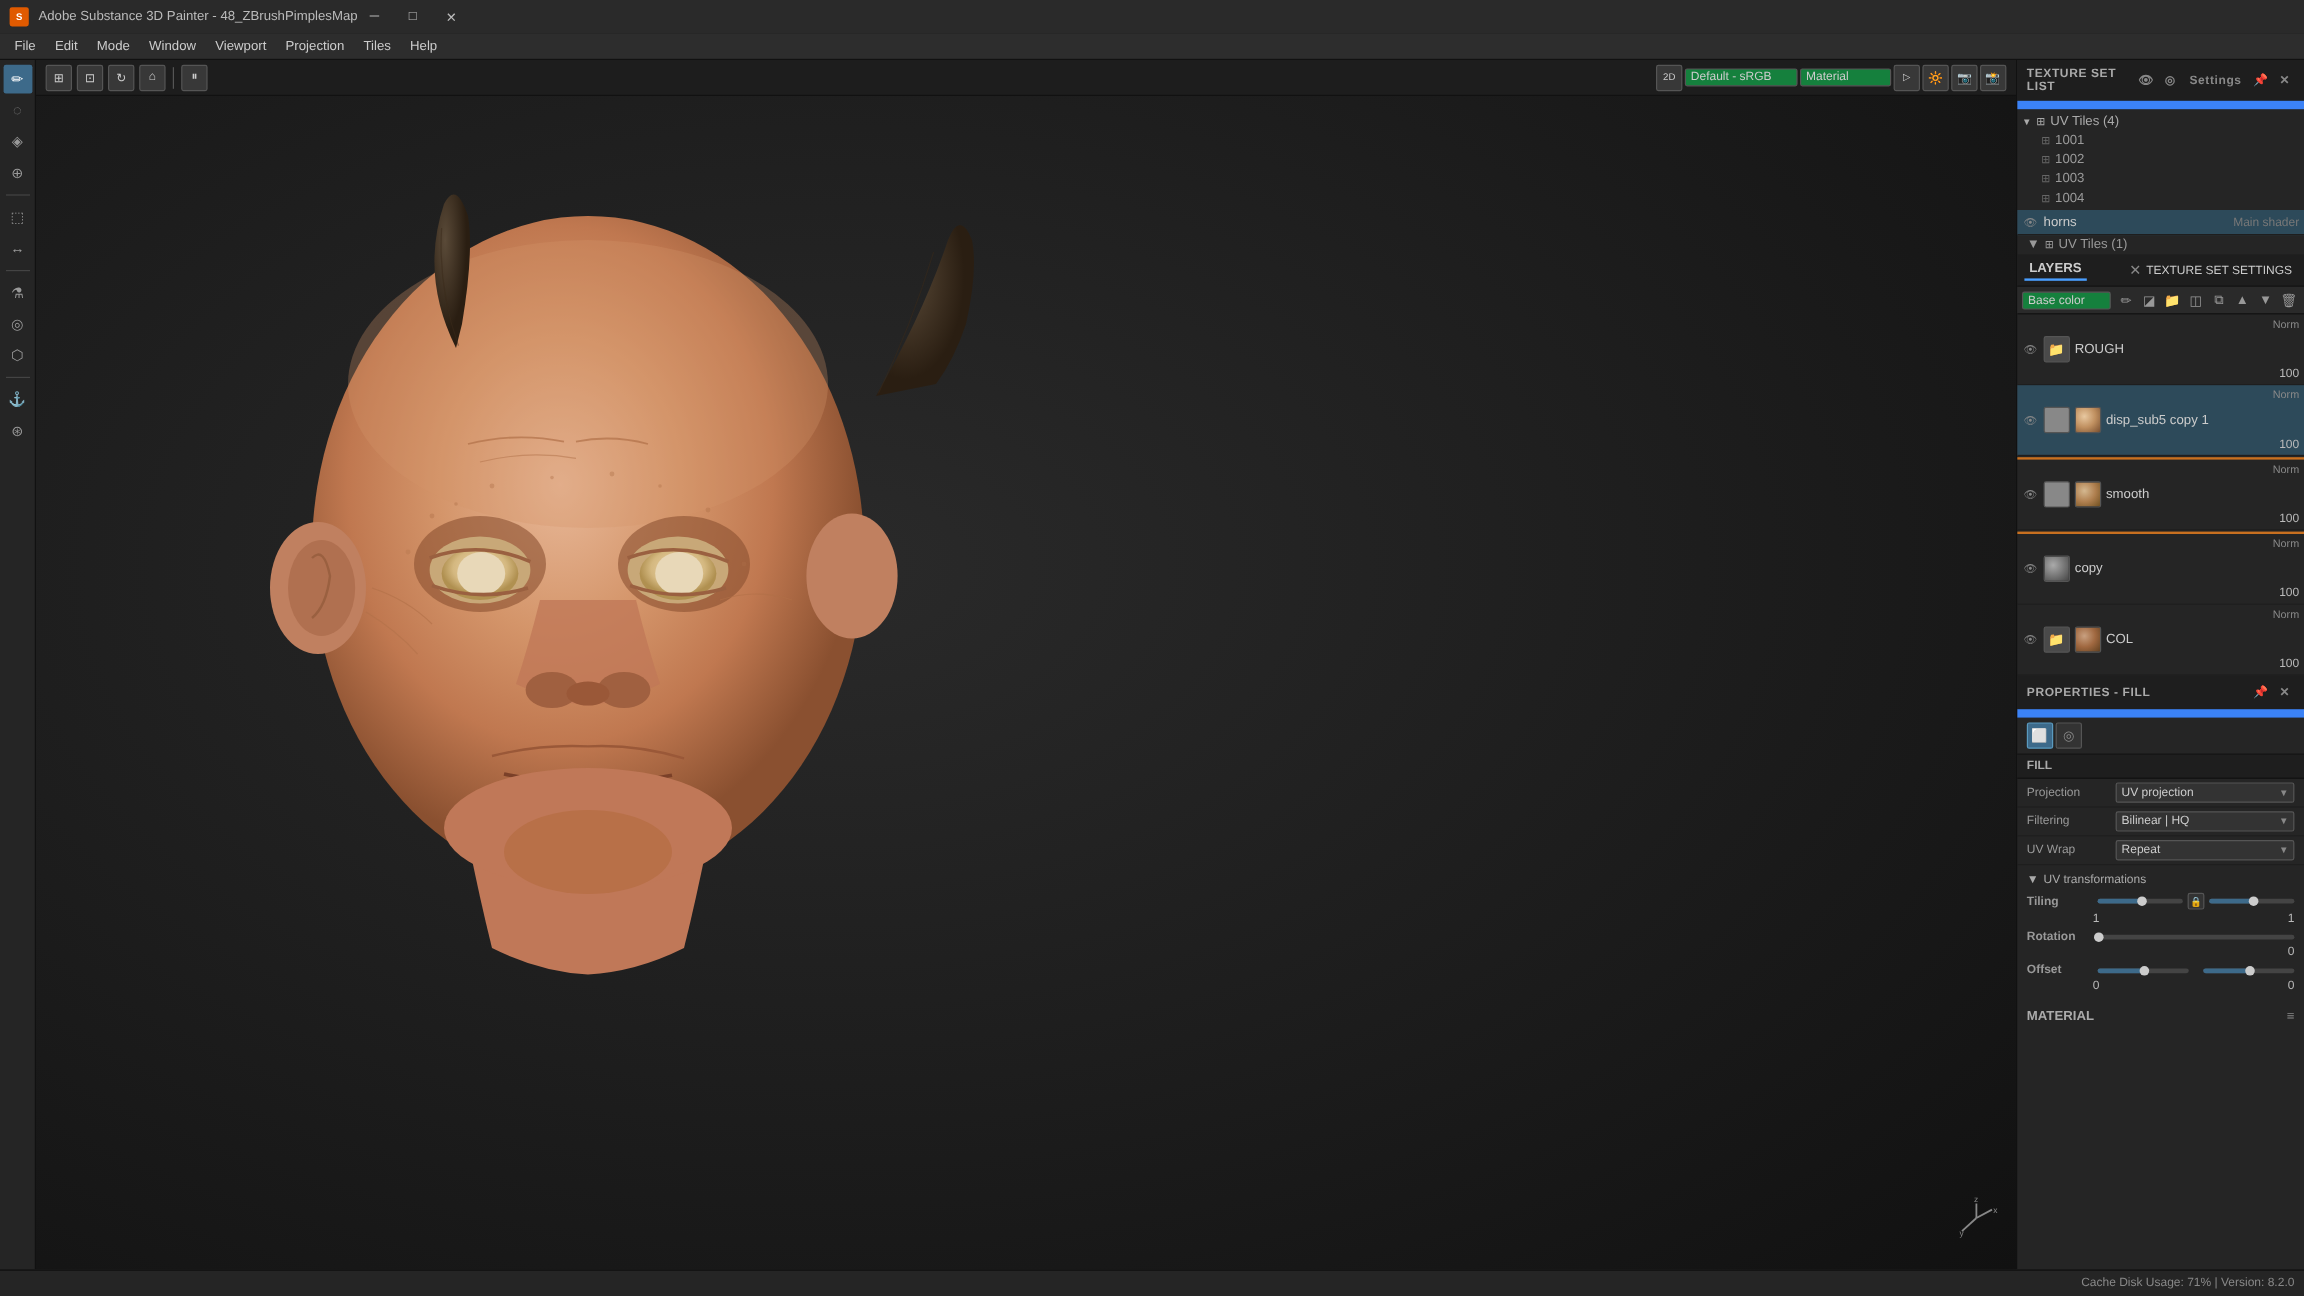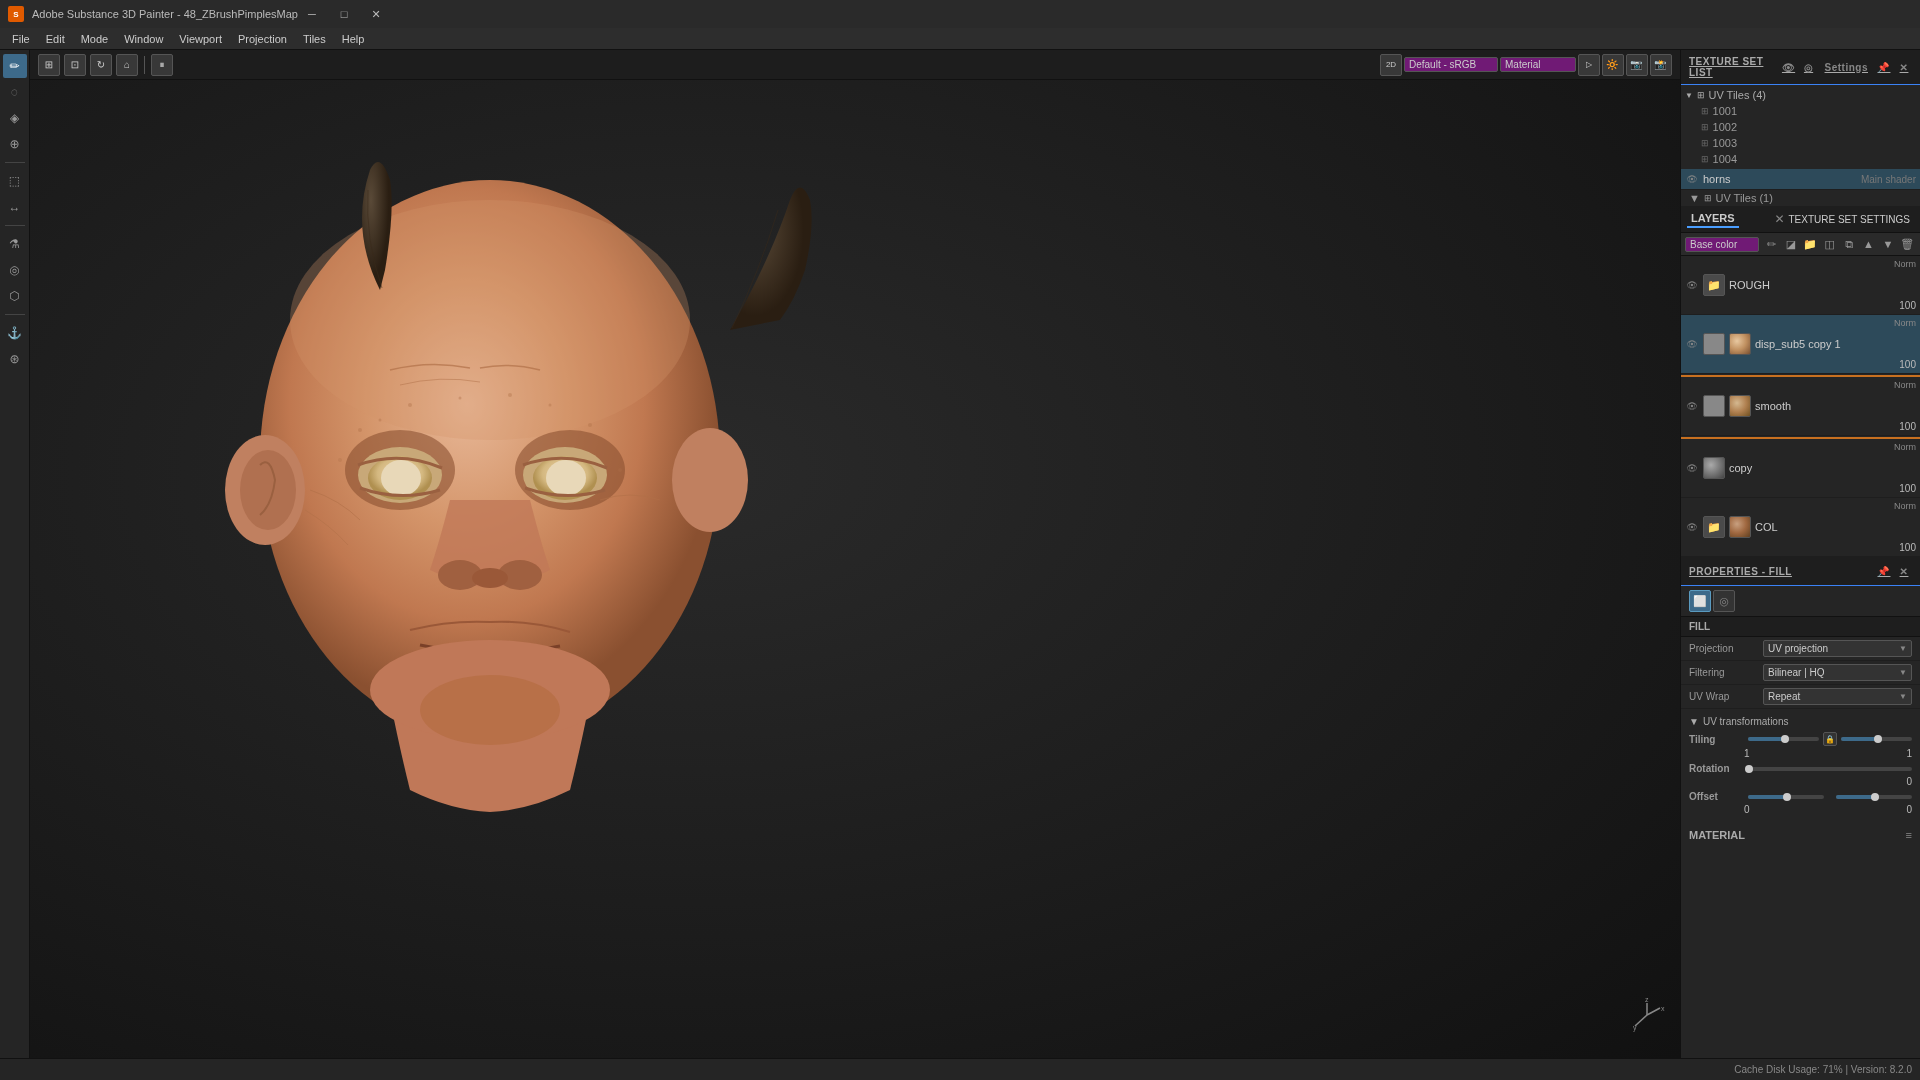--- a/index.html
+++ b/index.html
@@ -154,27 +154,26 @@
     #right-panel::-webkit-scrollbar-track { background: #1e1e1e; }
     #right-panel::-webkit-scrollbar-thumb { background: #555; }
 
     
     .panel-header {
       background: #1e1e1e;
       padding: 6px 8px;
       display: flex;
       align-items: center;
       justify-content: space-between;
-      border-bottom: 1px solid #3b82f6;
+      border-bottom: 7px solid #3b82f6;
       font-size: 10px;
       font-weight: bold;
       color: #aaa;
       letter-spacing: 0.5px;
       flex-shrink: 0;
-      text-decoration: underline;
     }
     .panel-header .header-icons { display: flex; gap: 4px; }
     .panel-header .h-icon {
       width: 16px; height: 16px;
       cursor: pointer; color: #888;
       display: flex; align-items: center; justify-content: center;
       font-size: 10px;
     }
 
     
@@ -395,21 +394,21 @@
     
     .axis-indicator {
       position: absolute;
       bottom: 20px; right: 20px;
       width: 30px; height: 30px;
       color: #888; font-size: 10px;
     }
 
     .dropdown-select {
       appearance: none;
-      background: #701a75;
+      background: #15803d;
       border: 1px solid #555;
       color: #ccc;
       font-size: 10px;
       padding: 1px 20px 1px 4px;
       border-radius: 2px;
       cursor: pointer;
       flex: 1;
     }
   </style>
 </head>

